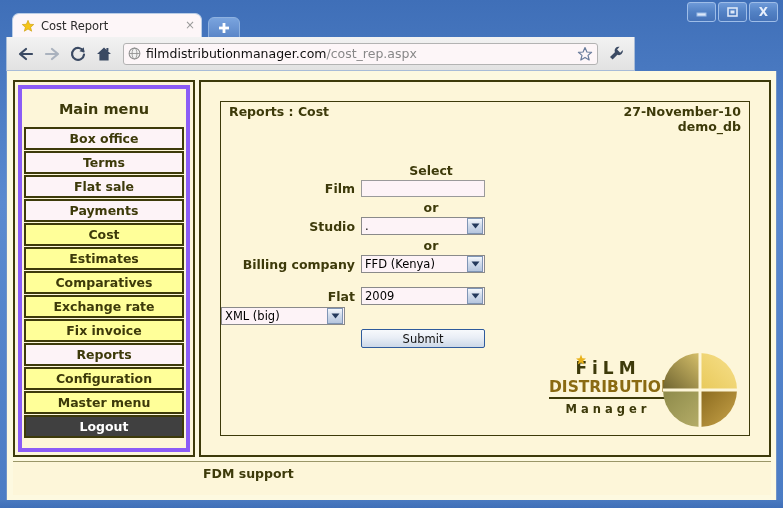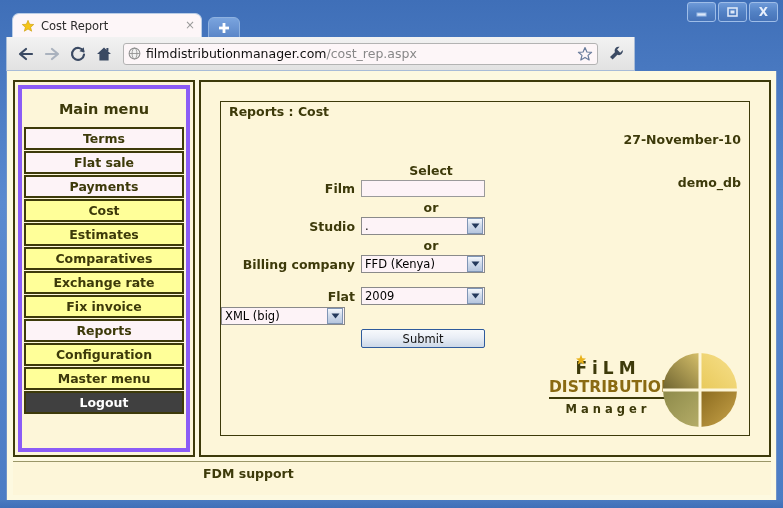--- a/index.html
+++ b/index.html
@@ -185,21 +185,20 @@
   }
   #breadcrumb {
     font-size: 12.5px; font-weight: bold; color: #3d3a0a;
     font-family: "DejaVu Sans", sans-serif;
   }
   #header-meta { text-align: right; }
   #header-date, #header-db {
     font-size: 12.5px; font-weight: bold; color: #3d3a0a;
     font-family: "DejaVu Sans", sans-serif;
     line-height: 15px;
-    margin-top: 28px;
   }
 
   
   #report-form {
     position: absolute; left: 0; top: 60px; width: 100%;
   }
   .form-row {
     display: flex; align-items: center; justify-content: flex-start;
     margin-bottom: 2px;
   }
@@ -406,20 +405,23 @@
     </div>
   </div>
 
   <div id="page-viewport">
     <div id="page-inner">
 
       <div id="sidebar-panel">
         <div id="sidebar-inner">
           <div id="sidebar-title">Main menu</div>
           <div id="sidebar-menu">
+              <div class="menu-item white">
+                <span>Box office</span>
+              </div>
               <div class="menu-item white">
                 <span>Terms</span>
               </div>
               <div class="menu-item white">
                 <span>Flat sale</span>
               </div>
               <div class="menu-item white">
                 <span>Payments</span>
               </div>
               <div class="menu-item yellow">

